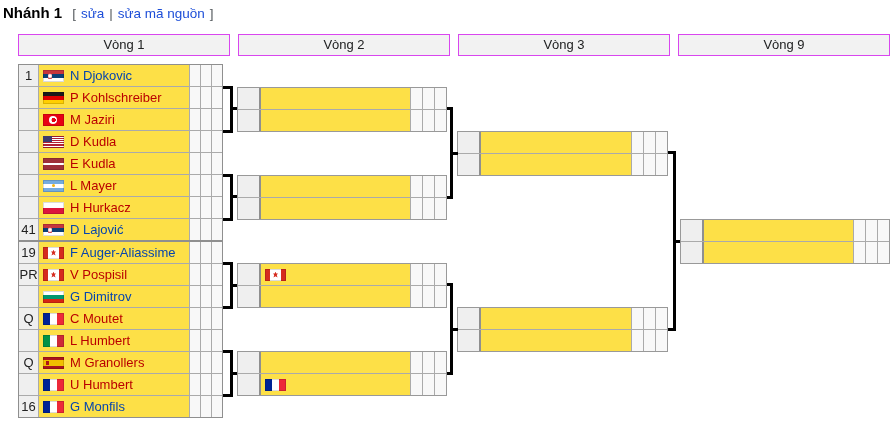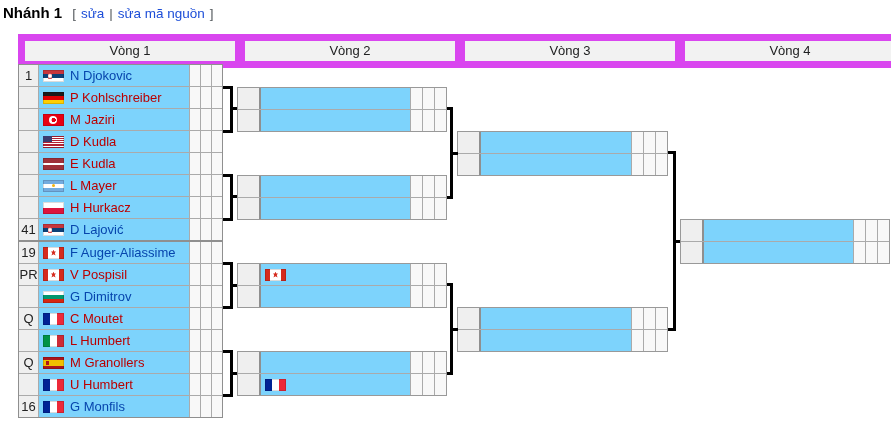--- a/index.html
+++ b/index.html
@@ -8,30 +8,30 @@
 
   
   .titlebar{position:absolute;left:3px;top:4px;display:flex;align-items:baseline;gap:10px;}
   .ttl{font-size:15px;font-weight:bold;color:#000;}
   .edit{font-size:13.5px;display:flex;gap:5px;align-items:baseline;}
   .brk{color:#54595d;}
   .elink{color:#1d4ed8;cursor:pointer;}
 
   
   .round-header{position:absolute;top:34px;width:210px;height:20px;line-height:20px;
-    background:#f2f2f2;border:7px solid #d946ef;text-align:center;font-size:13px;color:#202122;}
+    background:#f2f2f2;border:1px solid #d946ef;text-align:center;font-size:13px;color:#202122;}
 
   
   .half{position:absolute;left:18px;width:205px;height:177px;border:1px solid #8f8f8f;
         box-sizing:border-box;background:#f8f8f8;}
   .slot{display:flex;height:21px;border-bottom:1px solid #aaa;box-sizing:content-box;}
   .half .slot:last-child, .match-box .slot:last-child{border-bottom:none;}
   .cell{box-sizing:border-box;line-height:21px;font-size:13px;overflow:hidden;white-space:nowrap;}
   .seed{flex:0 0 20px;text-align:center;background:#efefef;border-right:1px solid #aaa;color:#222;}
-  .namecell{flex:1;display:flex;align-items:center;gap:6px;padding-left:4px;background:#7dd3fc;}
+  .namecell{flex:1;display:flex;align-items:center;gap:6px;padding-left:4px;background:#fde047;}
   .score{flex:0 0 11px;border-left:1px solid #aaa;background:#f8f8f8;}
   .pname{font-size:13px;cursor:pointer;}
   .blue{color:#0645ad;} .red{color:#ba0000;}
 
   
   .match-box{position:absolute;width:210px;height:45px;border:1px solid #999;
              box-sizing:border-box;background:#f8f8f8;}
   .rn .seed{flex:0 0 23px;border-right:2px solid #8f8f8f;}
   .rn .score{flex:0 0 12px;}
   .r3w{width:211px;}
@@ -78,21 +78,21 @@
       <span class="elink">sửa</span>
       <span class="brk">|</span>
       <span class="elink">sửa mã nguồn</span>
       <span class="brk">]</span>
     </span>
   </div>
 
   <div class="round-header" style="left:18px">Vòng 1</div>
   <div class="round-header" style="left:238px">Vòng 2</div>
   <div class="round-header" style="left:458px">Vòng 3</div>
-  <div class="round-header" style="left:678px">Vòng 4</div>
+  <div class="round-header" style="left:678px">Vòng 9</div>
 
   <div class="half" id="r1top" style="top:64px">
       <div class="slot r1">
         <div class="cell seed">1</div>
         <div class="cell namecell">
           <span class="flag flag-rs"></span>
           <span class="pname blue">N Djokovic</span>
         </div>
         <div class="cell score"></div>
         <div class="cell score"></div>

